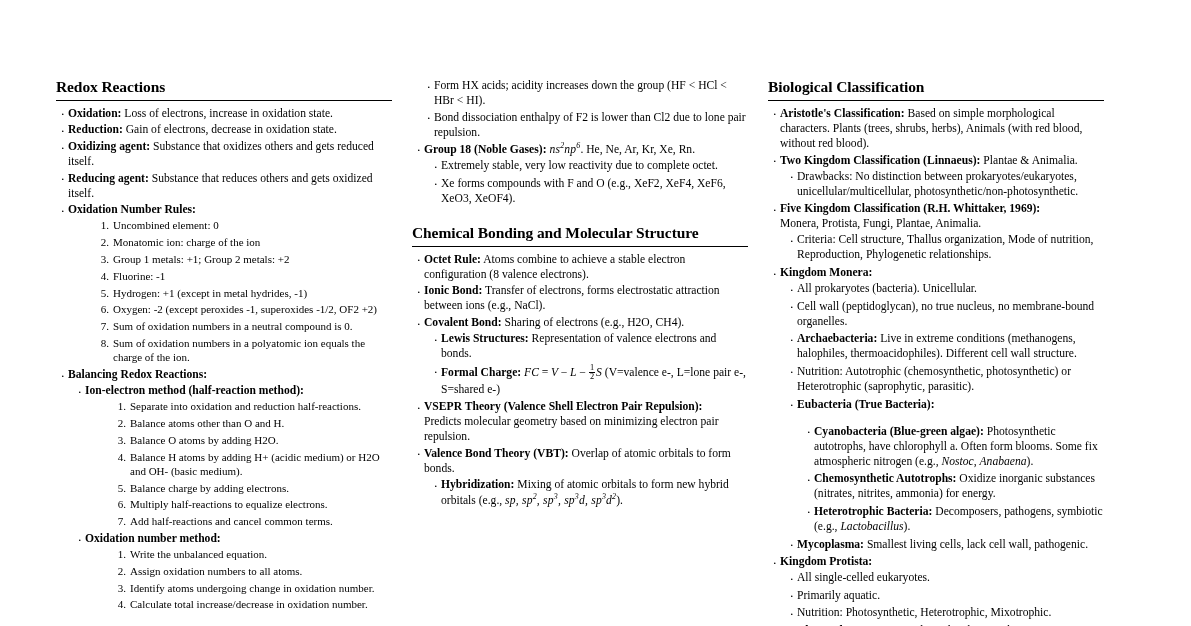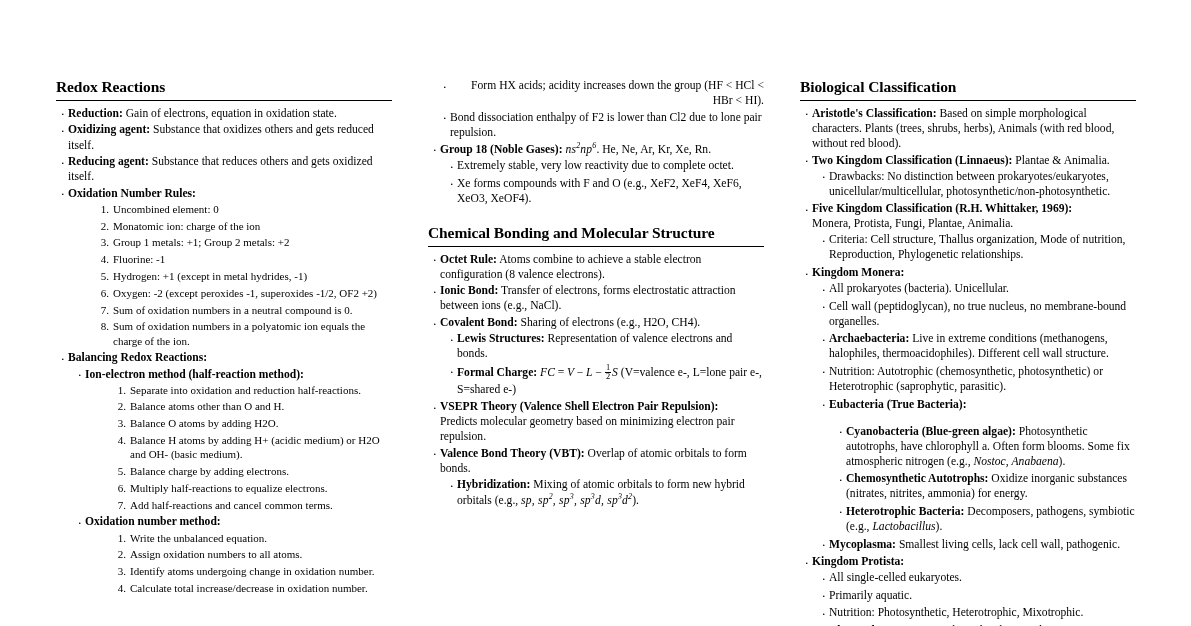--- a/index.html
+++ b/index.html
@@ -23,21 +23,21 @@
     box-sizing: border-box;
     padding: 0;
   }
   .columns {
     position: absolute;
     left: 56px;
     top: 78px;
     width: 1080px;
     height: 548px;
     display: flex;
-    gap: 36px;
+    gap: 20px;
     overflow: hidden;
   }
   .col {
     width: 336px;
     flex: 0 0 336px;
     overflow: hidden;
   }
   .col-mid { padding-top: 0; }
 
   
@@ -144,21 +144,24 @@
 <div class="page">
   <div class="columns">
 
     <div class="col col-left">
 
       <div class="section">
         <div class="section-title">Redox Reactions</div>
 
         <ul class="lvl lvl1">
           <li>
-            <b>Reduction:</b><span> Gain of electrons, equation in oxidation state.</span>
+            <b>Oxidation:</b><span> Loss of electrons, increase in oxidation state.</span>
+          </li>
+          <li>
+            <b>Reduction:</b><span> Gain of electrons, decrease in oxidation state.</span>
           </li>
           <li>
             <b>Oxidizing agent:</b><span> Substance that oxidizes others and gets reduced itself.</span>
           </li>
           <li>
             <b>Reducing agent:</b><span> Substance that reduces others and gets oxidized itself.</span>
           </li>
           <li>
             <b>Oxidation Number Rules:</b>
             <ol class="num">
@@ -198,21 +201,21 @@
               </li>
             </ul>
           </li>
         </ul>
       </div>
     </div>
 
     <div class="col col-mid">
 
       <ul class="lvl lvl1" style="margin-top:0;">
-        <li style="margin-left:10px;text-align:right;">
+        <li style="margin-left:10px;">
           <span>Form HX acids; acidity increases down the group (HF &lt; HCl &lt; HBr &lt; HI).</span>
         </li>
         <li style="margin-left:10px;">
           <span>Bond dissociation enthalpy of F2 is lower than Cl2 due to lone pair repulsion.</span>
         </li>
         <li>
           <b>Group 18 (Noble Gases):</b>
           <span class="math"><span>ns</span><sup>2</sup><span>np</span><sup>6</sup></span><span>. He, Ne, Ar, Kr, Xe, Rn.</span>
           <ul class="lvl lvl2">
             <li><span>Extremely stable, very low reactivity due to complete octet.</span></li>

